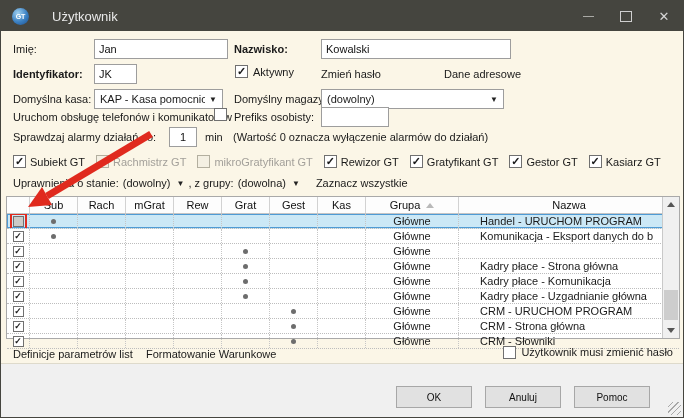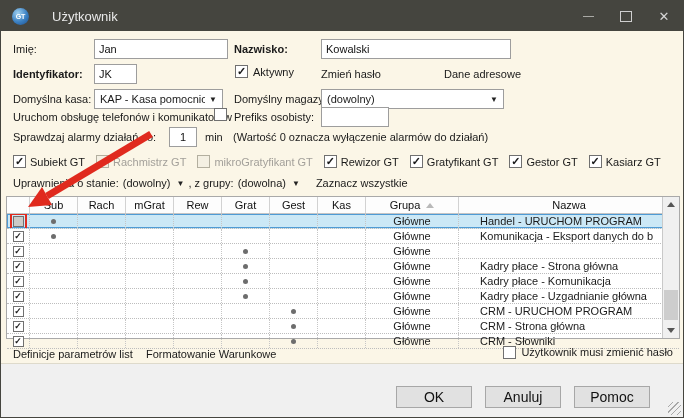--- a/index.html
+++ b/index.html
@@ -65,21 +65,21 @@
   .tri-up{width:0;height:0;border-left:4px solid transparent;border-right:4px solid transparent;border-bottom:5px solid #555;}
   .tri-down{width:0;height:0;border-left:4px solid transparent;border-right:4px solid transparent;border-top:5px solid #555;}
   .strack{flex:1 1 auto;position:relative;}
   .sthumb{position:absolute;left:1px;right:1px;bottom:3px;height:30px;background:#cdcdcd;}
   
   .bottomlinks{position:absolute;left:0;right:0;top:344px;height:16px;}
   .mustchange{position:absolute;right:10px;top:345px;display:flex;align-items:flex-start;gap:5px;}
   .footer{position:absolute;left:0;right:0;top:362px;bottom:0;background:#f0f0f0;border-top:1px solid #dedacb;}
   .btnrow{position:absolute;top:22px;right:33px;display:flex;gap:13px;}
   .btn{width:76px;height:22px;box-sizing:border-box;background:#e1e1e1;border:1px solid #a7a7a7;
-    display:flex;align-items:center;justify-content:center;font-size:14px;color:#111;}
+    display:flex;align-items:center;justify-content:center;font-size:10px;color:#111;}
   .grip{position:absolute;right:2px;bottom:2px;width:13px;height:13px;
     background:repeating-linear-gradient(135deg,transparent 0 3px,#a8a8a8 3px 4px);}
   
   .overlay{position:absolute;left:0;top:0;width:684px;height:418px;pointer-events:none;z-index:50;}
 </style>
 </head>
 <body>
 
 <div class="window">
 

